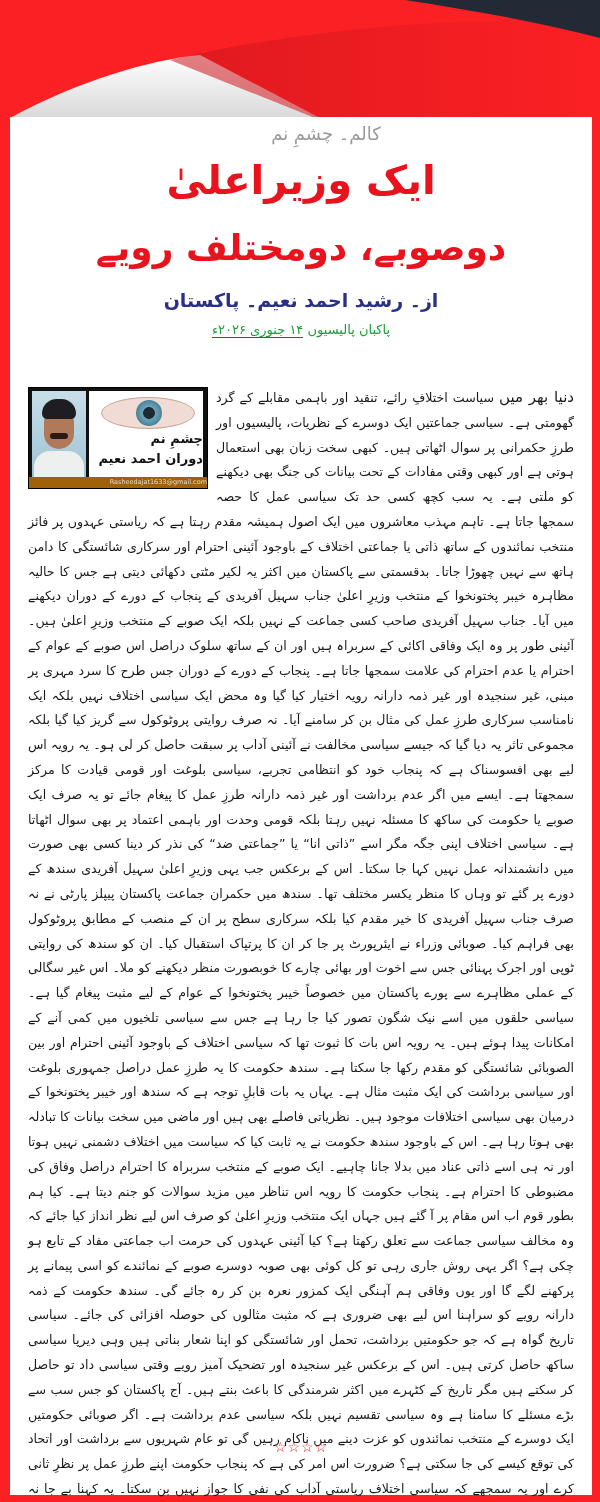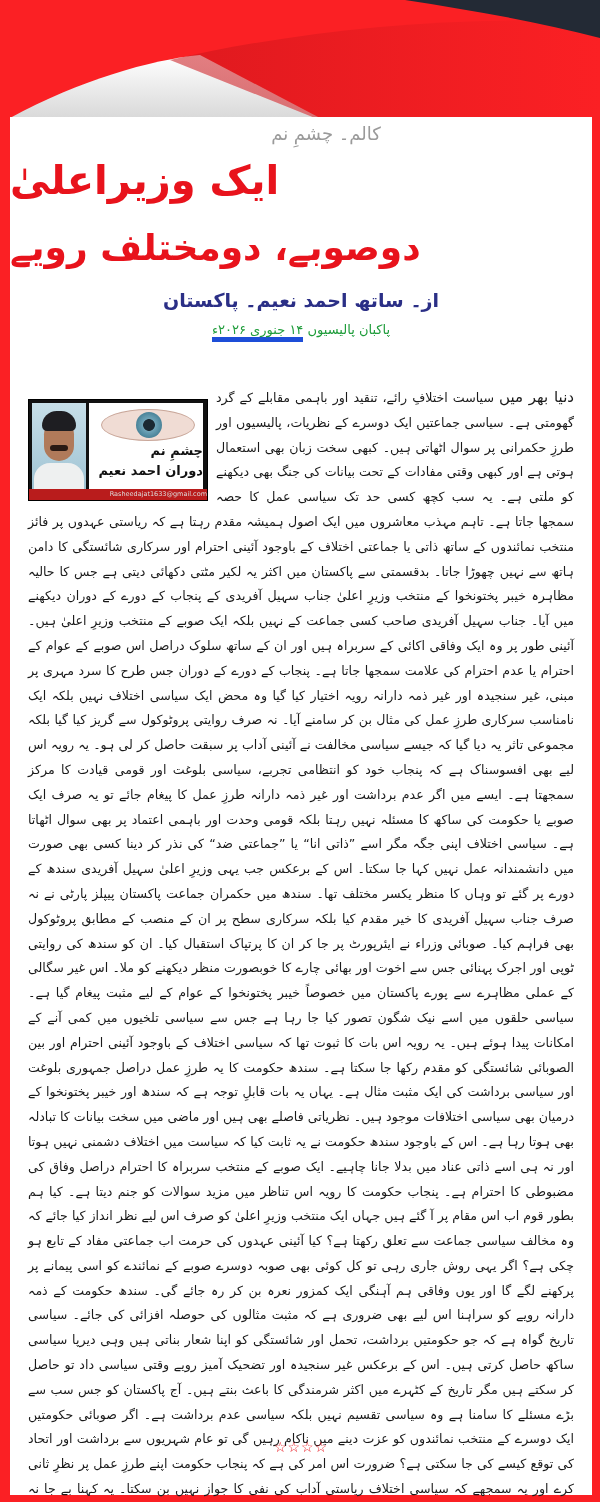--- a/index.html
+++ b/index.html
@@ -15,43 +15,43 @@
   .header-bg svg { position: absolute; left: 0; top: 0; }
   .paper {
     position: absolute; left: 10px; top: 117px; width: 582px; height: 1378px;
     background: #ffffff;
   }
   .kicker {
     position: absolute; top: 6px; left: 0; width: 100%; text-align: center;
     color: #9a9a9a; font-size: 18px; direction: rtl; padding-left: 25px;
   }
   .headline {
-    position: absolute; left: 0; width: 100%; text-align: left;
+    position: absolute; left: 0; width: 100%; text-align: center;
     color: #e8131c; font-weight: bold; direction: rtl;
   }
   .h1 { top: 40px; font-size: 40px; }
   .h2 { top: 110px; font-size: 36px; }
   .byline {
     position: absolute; top: 172px; left: 0; width: 100%; text-align: center;
     color: #2b2f86; font-weight: bold; font-size: 19px; direction: rtl;
   }
   .source {
     position: absolute; top: 205px; left: 0; width: 100%; text-align: center;
     color: #1e9c3a; font-size: 13px; direction: rtl;
   }
-  .source .date { border-bottom: 5px solid #1d4ed8; }
+  .source .date { border-bottom: 1px solid #1d4ed8; }
   .body-text {
     position: absolute; top: 268px; left: 18px; width: 546px;
     direction: rtl; text-align: justify; text-align-last: right;
     font-family: "DejaVu Sans", sans-serif;
     font-size: 12.6px; line-height: 24.8px; color: #1a1a1a;
   }
   .body-text .lead { font-weight: normal; font-size: 15px; }
   .photo-box {
-    float: left; width: 178px; height: 100px; margin: 14px 8px 4px 0;
+    float: left; width: 178px; height: 100px; margin: 2px 8px 4px 0;
     background: #111; border: 1px solid #000; position: relative;
     direction: ltr;
   }
   .photo-portrait {
     position: absolute; left: 3px; top: 3px; width: 54px; height: 86px;
     background: linear-gradient(#c7dfe9, #9fc3d3);
   }
   .portrait-hair {
     position: absolute; left: 10px; top: 8px; width: 34px; height: 20px;
     background: #1e1e22; border-radius: 17px 17px 6px 6px;
@@ -80,21 +80,21 @@
   .eye-iris {
     position: absolute; left: 34px; top: 2px; width: 26px; height: 26px;
     border-radius: 50%; background: radial-gradient(#1b2a33 30%, #6fa4b8 34%, #3f7a90 80%);
   }
   .photo-logo {
     position: absolute; left: 0; top: 38px; width: 100%; text-align: center;
     font-weight: bold; font-size: 13px; color: #111; direction: rtl; line-height: 20px;
   }
   .photo-email {
     position: absolute; left: 0; bottom: 0; width: 100%; height: 11px;
-    background: #b91c1c; color: #ddd; font-size: 6.5px; text-align: center;
+    background: #a16207; color: #ddd; font-size: 6.5px; text-align: center;
     line-height: 11px; font-family: "DejaVu Sans", sans-serif;
   }
   .stars {
     position: absolute; top: 1322px; left: 0; width: 100%; text-align: center;
     color: #e8131c; font-size: 14px; letter-spacing: 1px;
   }
 </style>
 </head>
 <body>
 
@@ -114,21 +114,21 @@
     <path d="M10 118 C 80 80, 150 60, 200 55 L 320 118 Z" fill="url(#g1)"></path>
     <path d="M170 60 C 300 30, 450 15, 600 22 L 600 120 L 320 120 Z" fill="url(#g2)" opacity="0.55"></path>
     <path d="M405 0 L 600 0 L 600 38 C 540 22, 470 10, 405 0 Z" fill="#232a35"></path>
   </svg>
 </div>
 
 <div class="paper">
   <div class="kicker">کالم۔ چشمِ نم</div>
   <div class="headline h1">ایک وزیراعلیٰ</div>
   <div class="headline h2">دوصوبے، دومختلف رویے</div>
-  <div class="byline">از۔ ساتھ احمد نعیم۔ پاکستان</div>
+  <div class="byline">از۔ رشید احمد نعیم۔ پاکستان</div>
   <div class="source">
     <span>پاکبان پالیسیوں</span>
     <span class="date">۱۴ جنوری ۲۰۲۶ء</span>
   </div>
 
   <div class="body-text">
     <div class="photo-box">
       <div class="photo-portrait">
         <div class="portrait-shirt"></div>
         <div class="portrait-face"></div>

